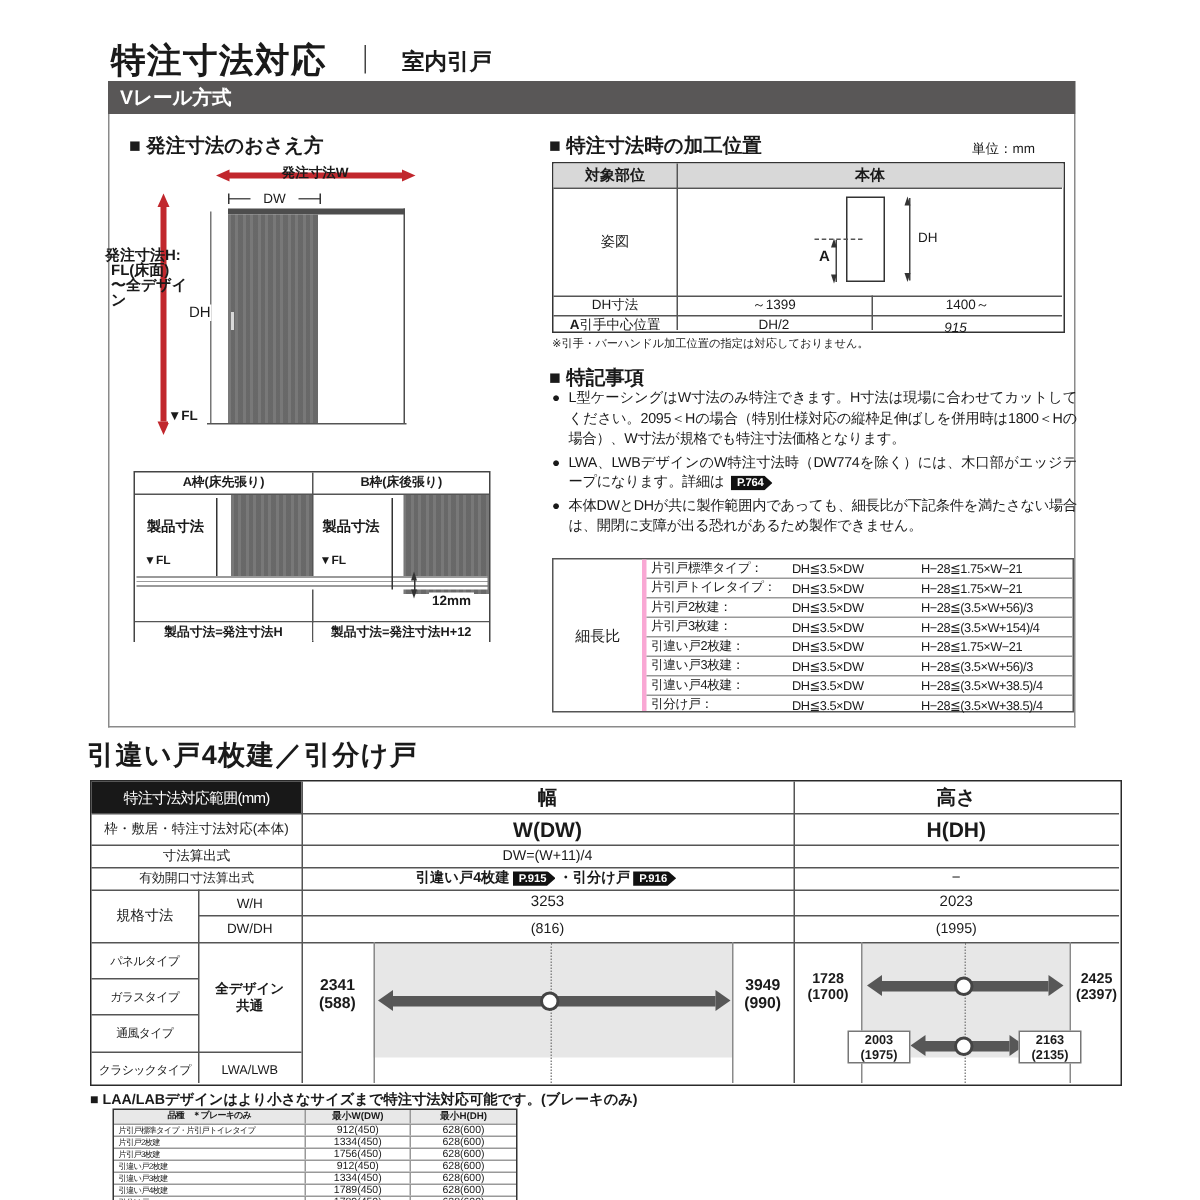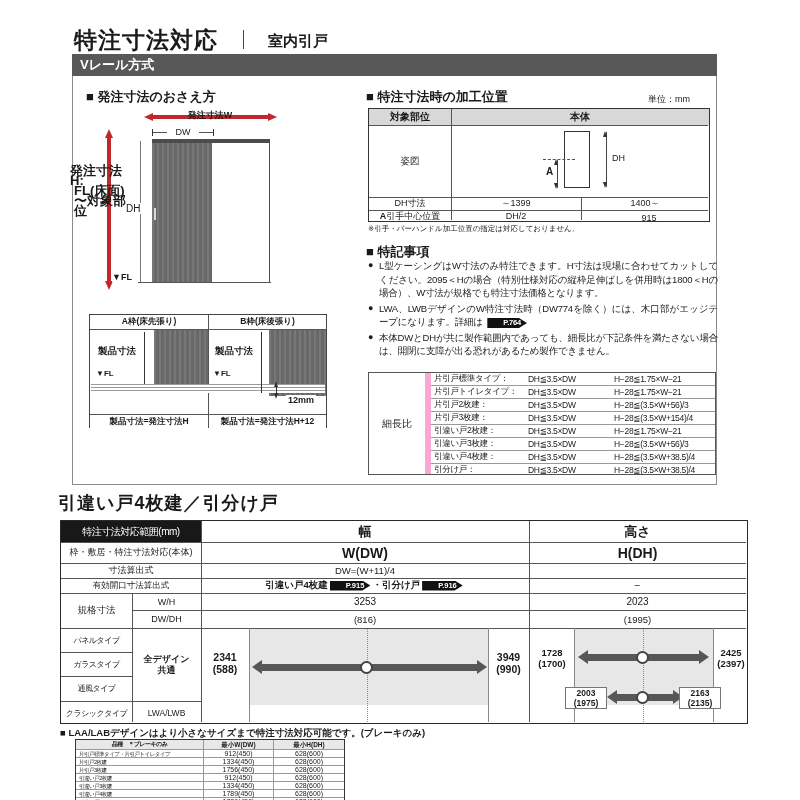--- a/index.html
+++ b/index.html
@@ -22,21 +22,21 @@
   .tr-u { border-left:4px solid transparent; border-right:4px solid transparent; border-bottom:9px solid #c1272d; }
   .tr-d { border-left:4px solid transparent; border-right:4px solid transparent; border-top:9px solid #c1272d; }
   
   .tg-l { border-top:7px solid transparent; border-bottom:7px solid transparent; border-right:10px solid #575757; }
   .tg-r { border-top:7px solid transparent; border-bottom:7px solid transparent; border-left:10px solid #575757; }
   
   .tb-u { border-left:2.5px solid transparent; border-right:2.5px solid transparent; border-bottom:6px solid #333; }
   .tb-d { border-left:2.5px solid transparent; border-right:2.5px solid transparent; border-top:6px solid #333; }
   .badge {
     display:inline-block; background:#111; color:#fff; font-size:7.5px; font-weight:bold;
-    line-height:10px; padding:0 6px 0 16px; margin:0 2px;
+    line-height:10px; padding:0 6px 0 4px; margin:0 2px;
     clip-path:polygon(0 0,80% 0,100% 50%,80% 100%,0 100%);
   }
   .wood { background:#6e6e6e; background-image:repeating-linear-gradient(90deg, rgba(255,255,255,.07) 0 2px, rgba(0,0,0,.05) 2px 5px); }
   .floorhatch { background:repeating-linear-gradient(180deg,#9a9a9a 0 1px,#ffffff 1px 3px); }
   .graybox { position:absolute; background:#e7e7e7; }
   .dotline { position:absolute; width:0; border-left:1px dotted #888; }
   .circle { position:absolute; width:13px; height:13px; border:2px solid #444; background:#fff; border-radius:50%; z-index:3; }
   .graybar { position:absolute; height:7px; background:#575757; z-index:2; }
 
   
@@ -58,21 +58,21 @@
   #o-dwt2 { left:213px; top:109px; height:7px; background:#333; }
   #o-dwlabel { left:167px; top:107px; width:32px; font-size:9px; background:#fff; text-align:center; z-index:2; }
   #o-track { left:152px; top:119px; width:118px; height:4px; background:#4d4d4d; }
   #o-door { left:152px; top:123px; width:60px; height:139px; }
   #o-handle { left:154px; top:188px; width:2px; height:12px; background:#d8d8d8; }
   #o-jamb { left:269px; top:119px; width:1px; height:143px; background:#4d4d4d; }
   #o-floor { left:138px; top:262px; width:133px; }
   #o-dhline { left:140px; top:121px; height:141px; background:#777; }
   #o-dhlabel { left:125px; top:183px; font-size:10px; background:#fff; padding:0 1px; z-index:2; }
   #o-varr-bar { left:107px; top:117px; width:4px; height:144px; background:#c1272d; }
-  #o-hlab { left:70px; top:146px; width:60px; font-size:13px; font-weight:bold; line-height:10px; z-index:2; }
+  #o-hlab { left:70px; top:146px; width:60px; font-size:10px; font-weight:bold; line-height:10px; z-index:2; }
   #o-fl { left:112px; top:252px; font-size:9px; font-weight:bold; z-index:2; background:#fff; }
 
   
   #fbox { left:89px; top:294px; width:238px; height:114px; border:1px solid #444; background:#fff; }
   #fbox .hl14 { top:14px; left:0; width:236px; }
   #fbox .hl100 { top:99px; left:0; width:236px; }
   #fbox .vsplit { left:118px; top:0; height:112px; }
   #f-ha { left:0; top:0; width:118px; height:14px; font-size:8.5px; font-weight:bold; }
   #f-hb { left:119px; top:0; width:117px; height:14px; font-size:8.5px; font-weight:bold;text-align:center; }
   #f-doora { left:64px; top:15px; width:54px; height:54px; }
@@ -111,32 +111,32 @@
   #p-al { left:188px; top:51px; height:28px; background:#444; }
   #p-at1 { left:185px; top:50px; }
   #p-at2 { left:185px; top:74px; }
   #p-atext { left:177px; top:57px; font-size:10px; font-weight:bold; }
   #p-dash { left:174px; top:50px; width:32px; border-top:1px dashed #555; }
   #p-r1l { left:0; top:88px; width:82px; height:13px; font-size:9px; }
   #p-r1a { left:82px; top:88px; width:130px; height:13px; font-size:9px; }
   #p-r1b { left:212px; top:88px; width:128px; height:13px; font-size:9px; }
   #p-r2l { left:0; top:101px; width:82px; height:12px; font-size:9px; }
   #p-r2a { left:82px; top:101px; width:130px; height:12px; font-size:9px; }
-  #p-r2b { left:216px; top:101px; width:128px; height:16px; font-size:9px; }
+  #p-r2b { left:204px; top:101px; width:128px; height:16px; font-size:9px;font-style:italic; }
   #p-note { left:368px; top:204px; font-size:7.5px; }
 
   
   #r-heading { left:366px; top:223px; font-size:13px; font-weight:bold; }
   #r-list { left:368px; top:239px; width:350px; }
   .bullet { position:relative; padding-left:11px; font-size:9.5px; line-height:13.5px; margin-bottom:2px; letter-spacing:-0.2px; text-align:justify; }
   .bullet .dot { position:absolute; left:0; top:0; font-size:9px; }
 
   
   #stable { left:368px; top:352px; width:348px; height:103px; border:1px solid #555; display:flex; background:#fff; }
-  #s-label { width:62px; border-right:6px solid #f9a8d4; display:flex; align-items:center; justify-content:center; font-size:10px; }
+  #s-label { width:62px; border-right:3px solid #f9a8d4; display:flex; align-items:center; justify-content:center; font-size:10px; }
   #s-rows { flex:1; display:flex; flex-direction:column; }
   .srow { flex:1; display:flex; align-items:center; border-top:1px solid #999; font-size:8.5px; letter-spacing:-0.3px; white-space:nowrap; }
   .srow:first-child { border-top:none; }
   .sn { width:97px; padding-left:3px; }
   .sf1 { width:86px; }
   .sf2 { flex:1; }
 
   
   #s2-title { left:58px; top:471px; font-size:18px; font-weight:bold; letter-spacing:1px; }
   #t2 { left:60px; top:500px; width:688px; height:204px; border:1.5px solid #2a2a2a; background:#fff; }
@@ -245,21 +245,21 @@
   <div class="abs" id="o-jamb"></div>
   <div class="hline" id="o-floor"></div>
   <div class="vline" id="o-dhline"></div>
   <div class="abs" id="o-dhlabel">DH</div>
   <div class="abs" id="o-varr-bar"></div>
   <div class="tri tr-u" style="left:105px;top:109px;"></div>
   <div class="tri tr-d" style="left:105px;top:261px;"></div>
   <div class="abs" id="o-hlab">
     <div>発注寸法H:</div>
     <div style="padding-left:4px;">FL(床面)</div>
-    <div style="padding-left:4px;">〜対象部位</div>
+    <div style="padding-left:4px;">〜全デザイン</div>
   </div>
   <div class="abs" id="o-fl">▼FL</div>
 
   <div class="abs" id="fbox">
     <div class="hline hl14"></div>
     <div class="hline hl100"></div>
     <div class="vline vsplit"></div>
     <div class="cell" id="f-ha">A枠(床先張り)</div>
     <div class="cell" id="f-hb">B枠(床後張り)</div>
     <div class="abs wood" id="f-doora"></div>

